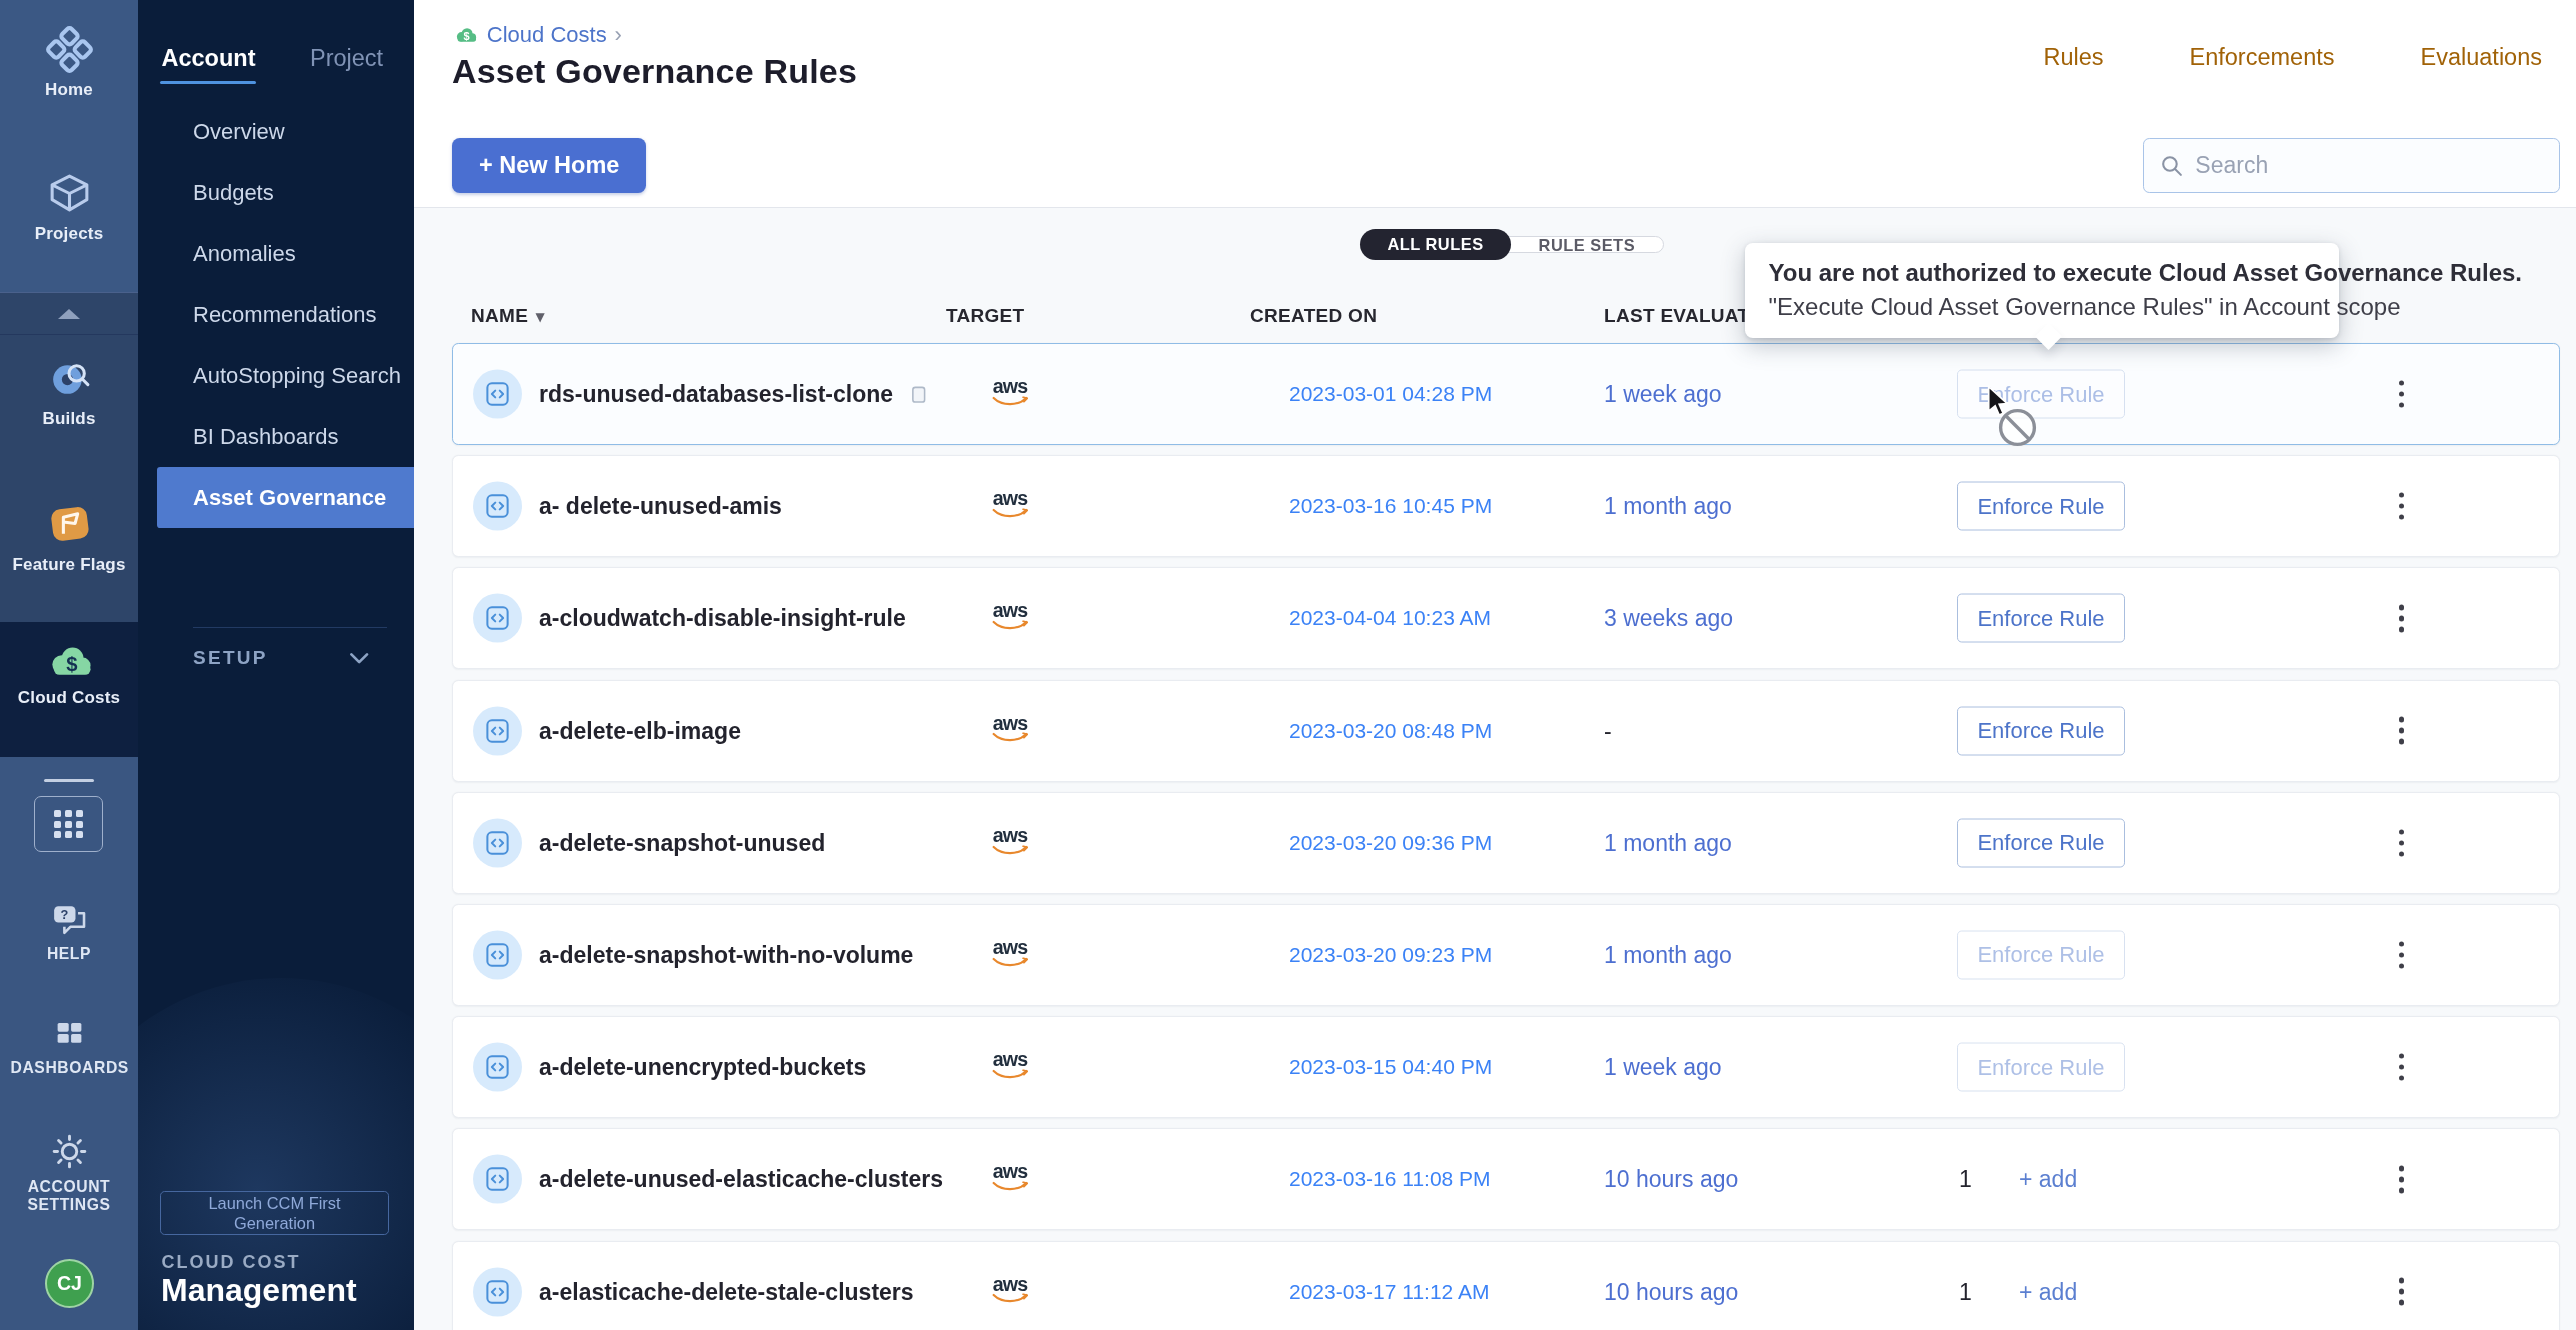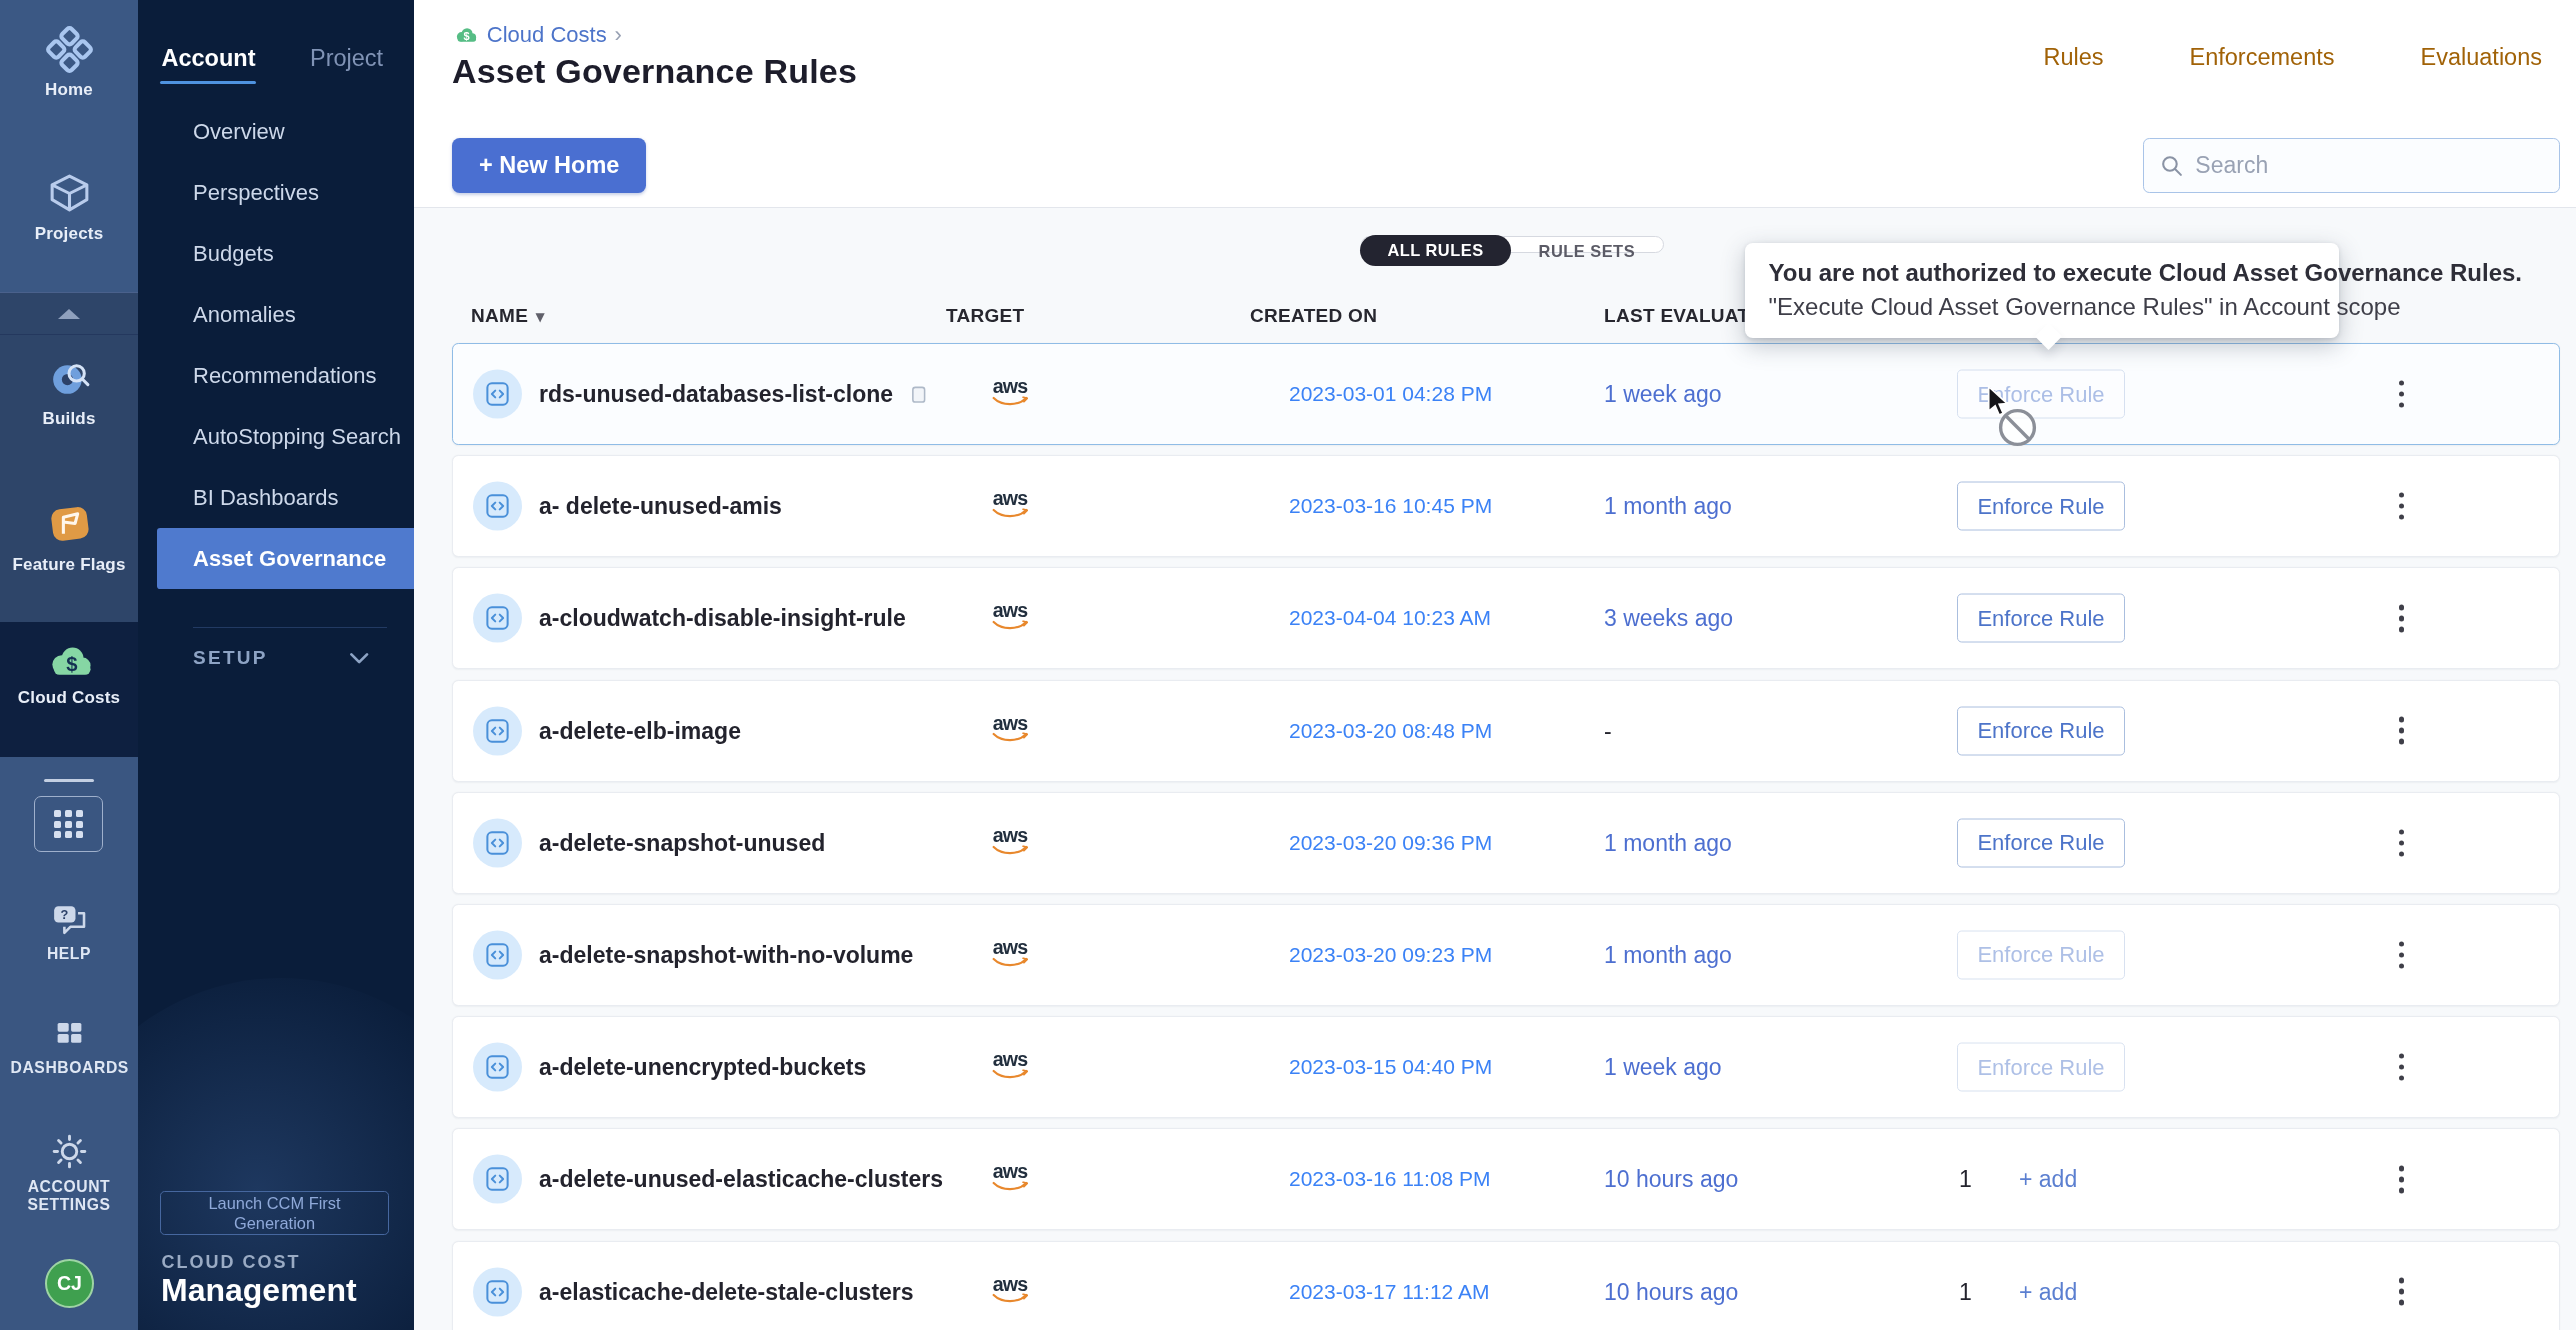--- a/index.html
+++ b/index.html
@@ -59,21 +59,21 @@
   .hdr-links span { font-size:23.5px; color:#a16207; font-weight:400; cursor:pointer; }
   .new-rule { position:absolute; left:38px; top:138px; height:55px; padding:0 27px; border-radius:7.8px; background:#4a6fd1;
      color:#fff; font-size:23.5px; font-weight:600; border:none; display:flex; align-items:center; cursor:pointer; font-family:inherit;
      box-shadow:0 1.6px 3.1px rgba(40,70,160,.25);}
   .search-box { position:absolute; right:16.4px; top:138px; width:417px; height:55px; border:1.6px solid #a9c4e8; border-radius:6.3px;
      background:#fbfdff; display:flex; align-items:center; padding:0 15.7px; gap:11px;}
   .search-box input { border:none; outline:none; background:transparent; font-size:23px; color:#333; width:100%; font-family:inherit;}
   .search-box input::placeholder { color:#99a2b4; }
 
   .view-toggle { position:absolute; left:947px; top:236px; height:17px; display:inline-flex; background:#fff;
-     border:1.6px solid #d6d9e0; border-radius:17px; align-items:flex-start; overflow:visible;}
+     border:1.6px solid #d6d9e0; border-radius:17px; align-items:center; overflow:visible;}
   .seg { font-size:16.4px; font-weight:700; letter-spacing:0.5px; cursor:pointer; }
   .seg-all { background:#232430; color:#fff; border-radius:17px; padding:0 27px; line-height:31px; margin:-1.6px 0 -1.6px -1.6px; height:31px;}
   .seg-sets { color:#5b5b66; padding:0 28px; line-height:28px; }
 
   .thead { position:absolute; left:38px; top:299px; width:2108px; height:38px; }
   .thead .col { position:absolute; top:6.3px; font-size:19px; font-weight:700; color:#27272f; letter-spacing:0.3px; }
   .col-name{left:19px; cursor:pointer;} .col-target{left:494px;} .col-created{left:798px;} .col-last{left:1152px;}
   .sort-caret { font-size:16.4px; color:#60606a; margin-left:7.8px; }
 
   .rows { position:absolute; left:38px; top:343px; width:2108px; }
@@ -234,21 +234,20 @@
 
     <div class="avatar">CJ</div>
   </div>
 
   <div class="navpanel">
     <div class="wm"></div>
     <span class="tab tab-account">Account</span>
     <span class="tab tab-project">Project</span>
     <div class="nav-menu">
         <div class="nav-item">Overview</div>
-        <div class="nav-item">Perspectives</div>
         <div class="nav-item">Budgets</div>
         <div class="nav-item">Anomalies</div>
         <div class="nav-item">Recommendations</div>
         <div class="nav-item">AutoStopping Search</div>
         <div class="nav-item">BI Dashboards</div>
         <div class="nav-item active">Asset Governance</div>
       </div>
     <div class="nav-divider"></div>
     <div class="setup-row">
       <span class="s-lbl">SETUP</span>

